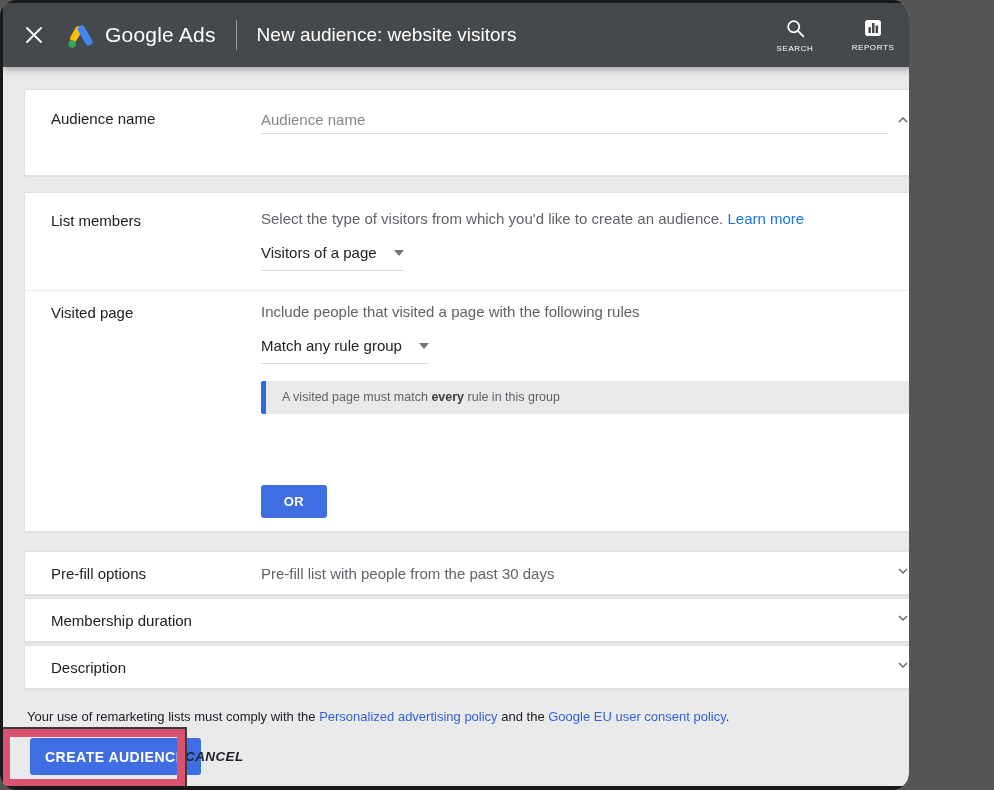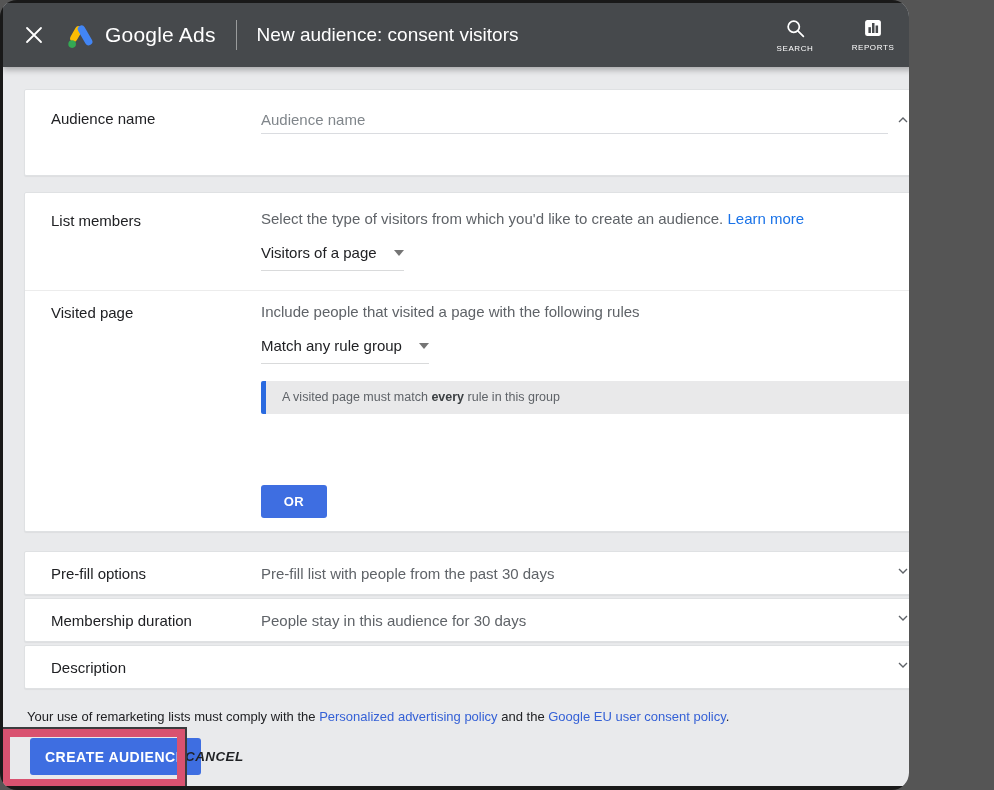--- a/index.html
+++ b/index.html
@@ -104,21 +104,21 @@
       </div>
       <div class="brand">
         <svg width="30" height="27" viewBox="0 0 26 24">
           <rect x="6.4" y="3.2" width="6.4" height="15" rx="3.2" fill="#fbbc04" transform="rotate(30 9.6 10.7)"></rect>
           <rect x="14.2" y="2.2" width="6.6" height="19.4" rx="3.3" fill="#4285f4" transform="rotate(-30 17.5 11.9)"></rect>
           <circle cx="6" cy="19.6" r="3.4" fill="#34a853"></circle>
         </svg>
         <span class="brand-text">Google Ads</span>
       </div>
       <div class="bar-divider"></div>
-      <div class="bar-title">New audience: consent visitors</div>
+      <div class="bar-title">New audience: website visitors</div>
       <div class="bar-spacer"></div>
 
       <div class="nav-item">
         <svg width="21" height="21" viewBox="0 0 24 24">
           <circle cx="10" cy="10" r="6.4" fill="none" stroke="#fff" stroke-width="2"></circle>
           <line x1="15" y1="15" x2="21" y2="21" stroke="#fff" stroke-width="2" stroke-linecap="round"></line>
         </svg>
         <span class="lbl">SEARCH</span>
       </div>
       <div class="nav-item">
@@ -187,21 +187,20 @@
       <div class="row-value">Pre-fill list with people from the past 30 days</div>
       <div class="chev">
         <svg width="16" height="16" viewBox="0 0 24 24">
           <path d="M6 9l6 6 6-6" fill="none" stroke="#5f6368" stroke-width="2"></path>
         </svg>
       </div>
     </div>
 
     <div class="card row-card" style="top:595px;">
       <div class="sec-label">Membership duration</div>
-      <div class="row-value">People stay in this audience for 30 days</div>
       <div class="chev">
         <svg width="16" height="16" viewBox="0 0 24 24">
           <path d="M6 9l6 6 6-6" fill="none" stroke="#5f6368" stroke-width="2"></path>
         </svg>
       </div>
     </div>
 
     <div class="card row-card" style="top:642px;">
       <div class="sec-label">Description</div>
       <div class="chev">

